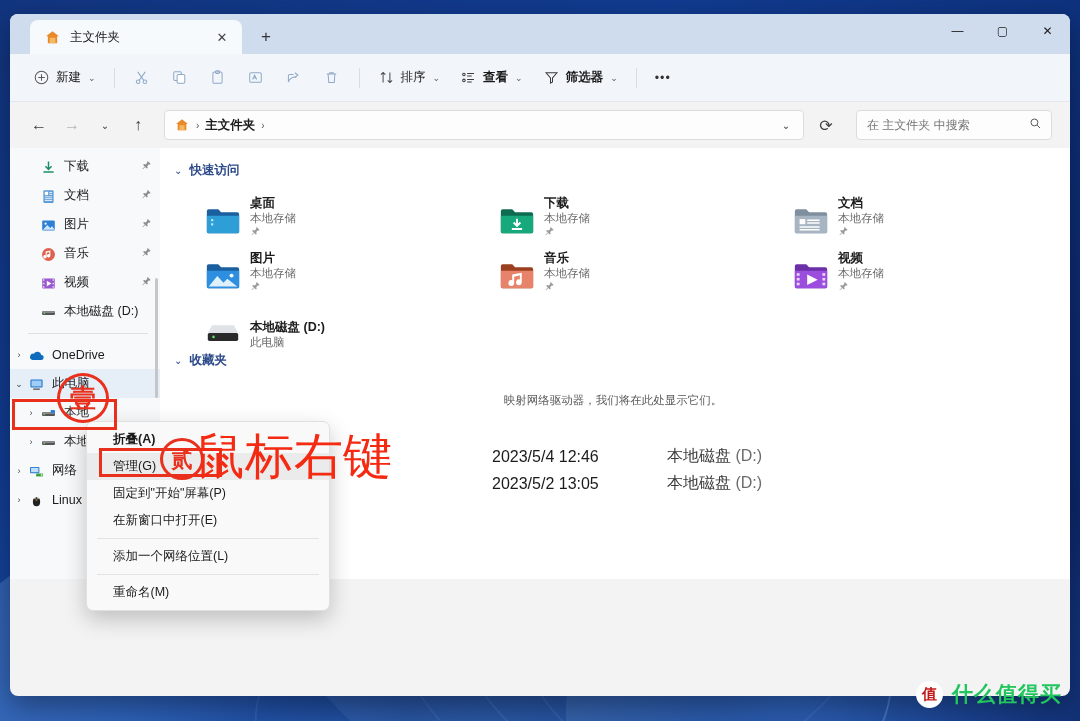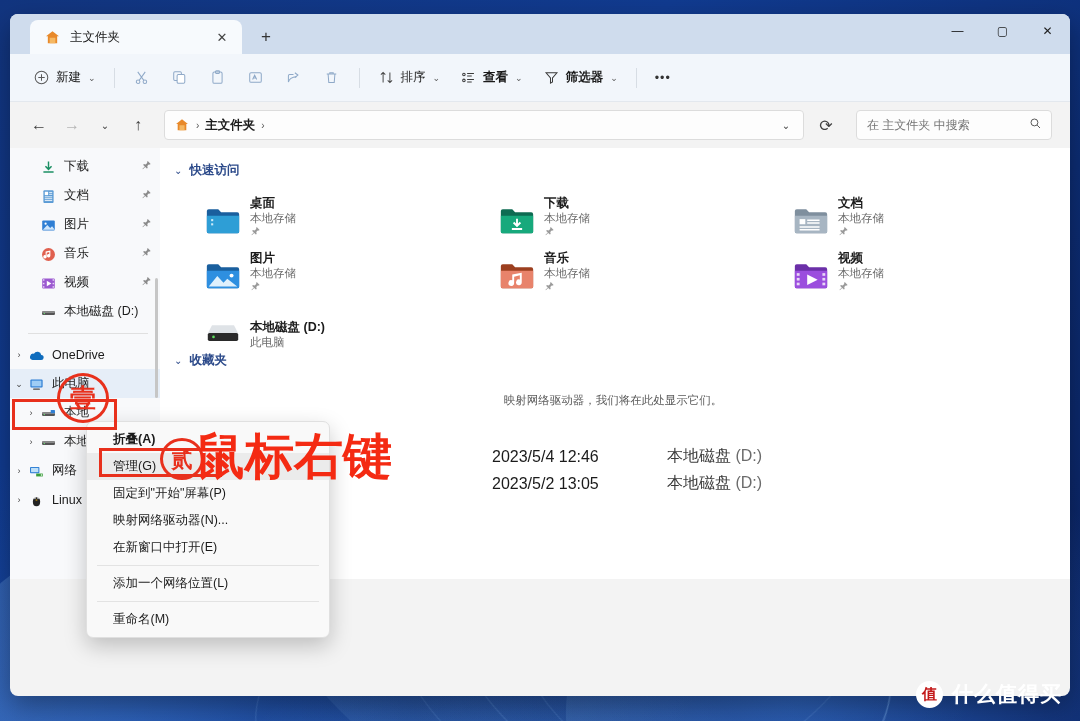--- a/index.html
+++ b/index.html
@@ -253,40 +253,40 @@
     position: absolute; z-index: 62;
     width: 52px; height: 50px;
     border: 3px solid #e8301c; border-radius: 50%;
     color: #e8301c; font-size: 26px; font-weight: 700;
     display: flex; align-items: center; justify-content: center;
     pointer-events: none;
     line-height: 1;
   }
   .anno-text {
     position: absolute; z-index: 62;
-    color: #f42a12; font-weight: 700;
+    color: #f42a12; font-weight: 400;
     pointer-events: none; line-height: 1;
     white-space: nowrap;
     text-align: right;
   }
 
   
   .watermark {
     position: absolute; right: 18px; bottom: 13px;
     display: flex; align-items: center; gap: 9px;
     z-index: 70;
   }
   .wm-badge {
     width: 27px; height: 27px; border-radius: 50%;
     background: #fff; color: #c31a1a;
     display: flex; align-items: center; justify-content: center;
     font-size: 15px; font-weight: 700;
   }
   .wm-text {
-    color: #ffffff; font-size: 21px; font-weight: 700;
+    color: #22c55e; font-size: 21px; font-weight: 700;
     letter-spacing: 1px;
     text-align: right;
   }
 </style>
 </head>
 <body>
 
 <div class="wallpaper">
   <div class="ribbon" style="left:-120px; top:480px; width:700px; height:340px; transform:rotate(-18deg);"></div>
   <div class="ribbon" style="left:260px; top:430px; width:620px; height:400px; transform:rotate(26deg); opacity:.55;"></div>
@@ -761,21 +761,20 @@
 
     </div>
   </div>
 
 </div>
 
 <div class="ctxmenu" id="ctxmenu">
     <div class="ctx-item bold">折叠(A)</div>
     <div class="ctx-item hl">管理(G)</div>
     <div class="ctx-item">固定到"开始"屏幕(P)</div>
-    <div class="ctx-item">映射网络驱动器(N)...</div>
     <div class="ctx-item">在新窗口中打开(E)</div>
     <div class="ctx-div"></div>
     <div class="ctx-item">添加一个网络位置(L)</div>
     <div class="ctx-div"></div>
     <div class="ctx-item">重命名(M)</div>
   </div>
 
 <div class="anno-rect" style="left:12px; top:399px; width:105px; height:31px;"></div>
 <div class="anno-circle" style="left:57px; top:373px;">壹</div>
 

